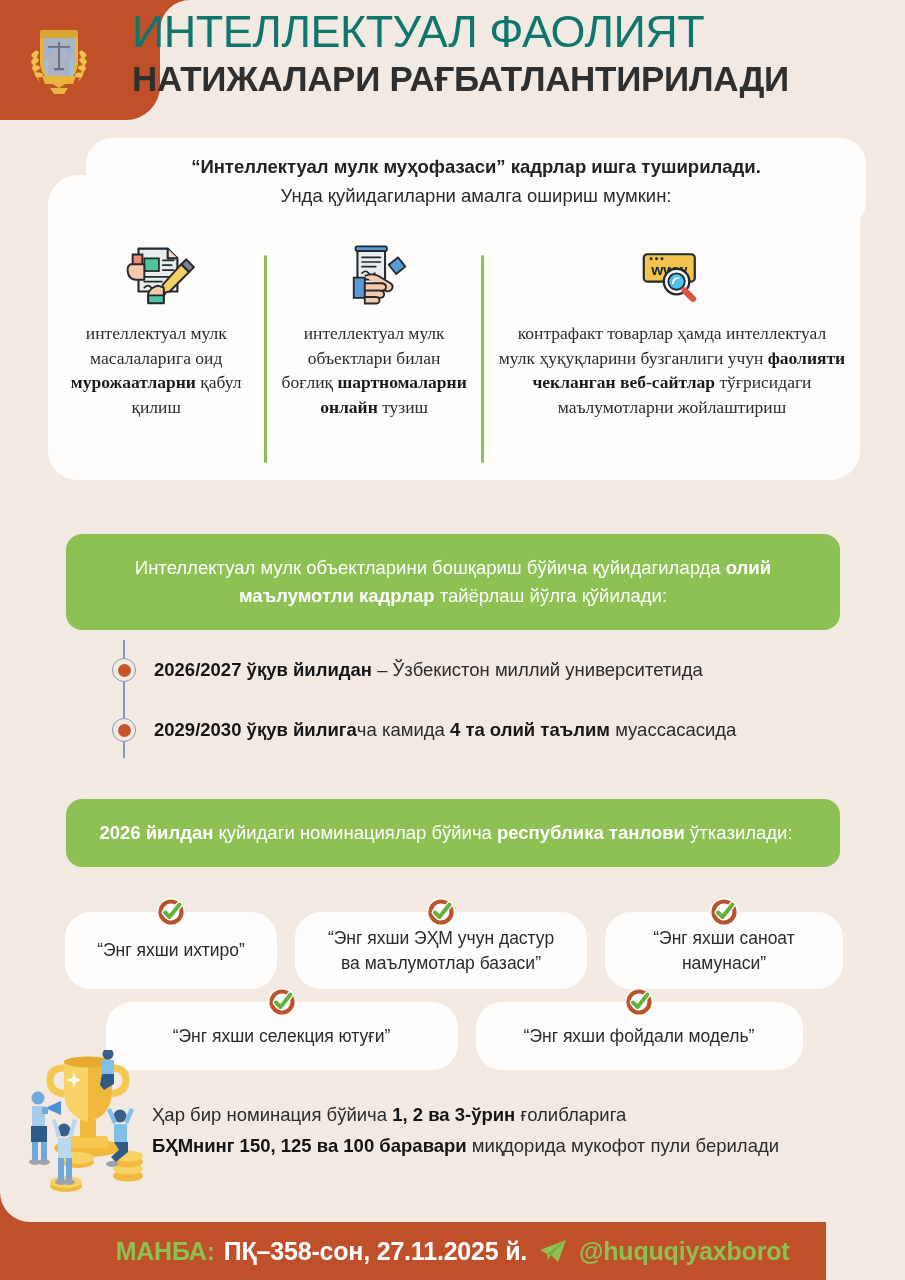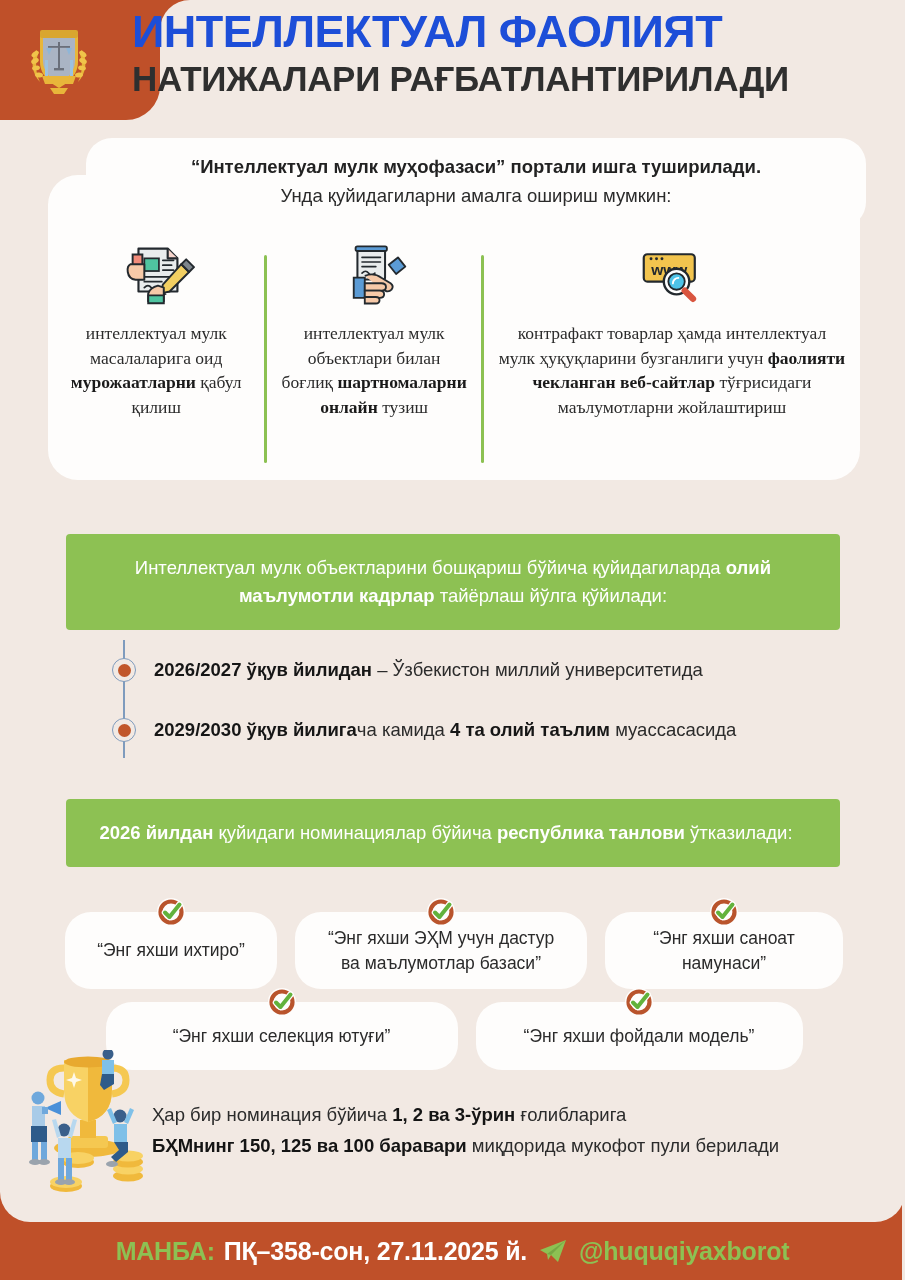--- a/index.html
+++ b/index.html
@@ -68,22 +68,22 @@
   }
 
   .header-titles {
     position: absolute;
     left: 132px;
     top: 8px;
     right: 16px;
   }
   .title-main {
     font-size: 45px;
-    font-weight: bold;
-    color: #1d4ed8;
+    font-weight: normal;
+    color: #0f766e;
     letter-spacing: -0.5px;
     line-height: 1.05;
     white-space: nowrap;
   }
   .title-sub {
     font-size: 35px;
     font-weight: bold;
     color: #2f2f2f;
     letter-spacing: -0.3px;
     line-height: 1.1;
@@ -170,21 +170,21 @@
     font-family: Liberation Serif, serif;
   }
   .feature-text b { font-weight: bold; color: #1a1a1a; }
 
   
   .green-banner {
     position: absolute;
     left: 66px;
     width: 774px;
     background: #8dc153;
-    border-radius: 4px;
+    border-radius: 16px;
     color: #ffffff;
     padding: 20px 46px;
     text-align: center;
     font-size: 18.5px;
     line-height: 1.5;
   }
   .green-banner b { font-weight: bold; }
   .banner-edu { top: 534px; }
   .banner-contest { top: 799px; padding-left: 32px; }
 
@@ -289,21 +289,21 @@
     color: #2b2b2b;
     line-height: 1.65;
   }
   .bottom-text b { font-weight: bold; color: #141414; }
 
   
   .footer {
     position: absolute;
     left: 0;
     bottom: 0;
-    width: 902px;
+    width: 826px;
     height: 88px;
     background: #bf5029;
   }
   .footer-round {
     position: absolute;
     left: 0;
     top: 0;
     width: 905px;
     height: 30px;
     background: #f2e9e3;
@@ -464,21 +464,21 @@
           <path d="M59 50 l9 9" stroke="#23292e" stroke-width="2.4" stroke-linecap="round" fill="none" opacity="0"></path>
         </svg>
       </div>
       <div class="feature-text">контрафакт товарлар ҳамда интеллектуал мулк ҳуқуқларини бузганлиги учун <b>фаолияти чекланган веб-сайтлар</b> тўғрисидаги маълумотларни жойлаштириш</div>
     </div>
 
   </div>
 </div>
 
 <div class="portal-card">
-  <div class="portal-line1">“Интеллектуал мулк муҳофазаси” портали ишга туширилади.</div>
+  <div class="portal-line1">“Интеллектуал мулк муҳофазаси” кадрлар ишга туширилади.</div>
   <div class="portal-line2">Унда қуйидагиларни амалга ошириш мумкин:</div>
 </div>
 
 <div class="green-banner banner-edu">
   <span>Интеллектуал мулк объектларини бошқариш бўйича қуйидагиларда <b>олий маълумотли кадрлар</b> тайёрлаш йўлга қўйилади:</span>
 </div>
 
 <div class="timeline">
   <div class="timeline-line"></div>
   <div class="timeline-item">

